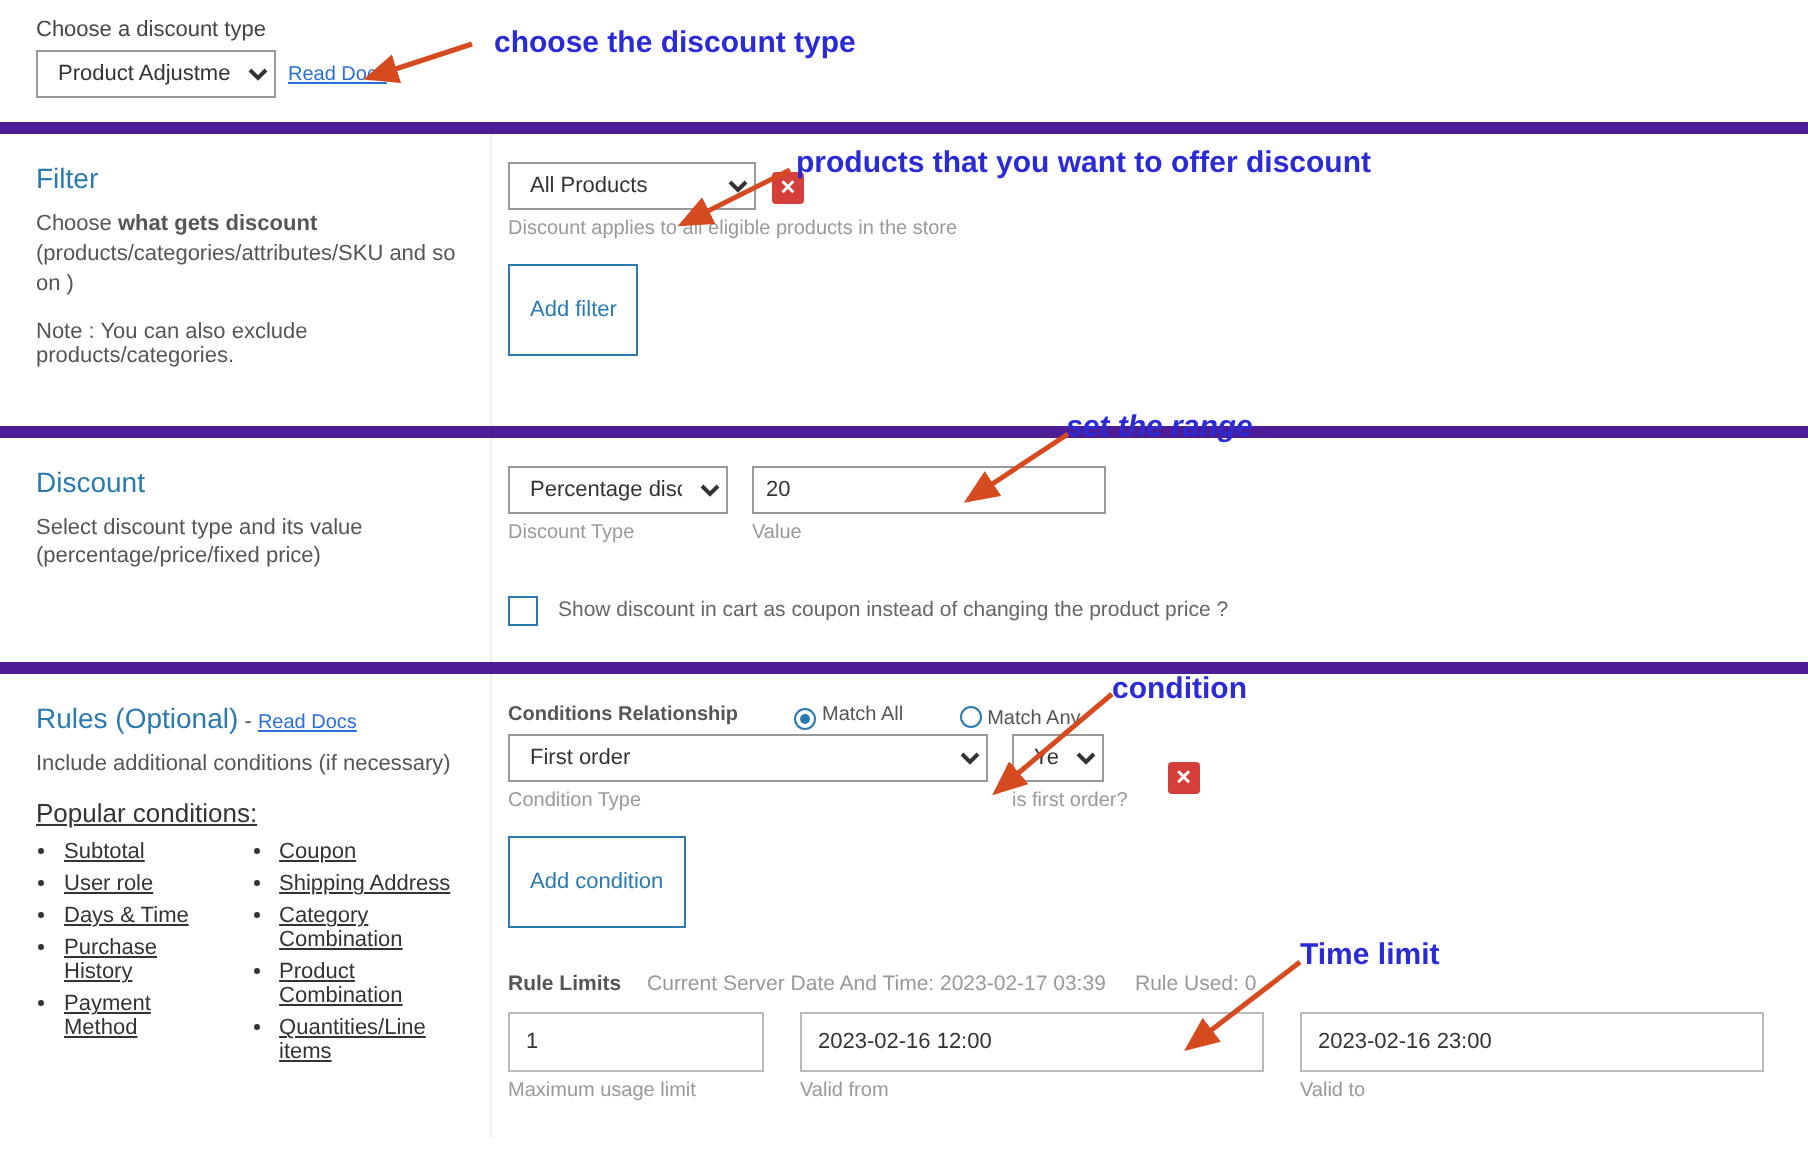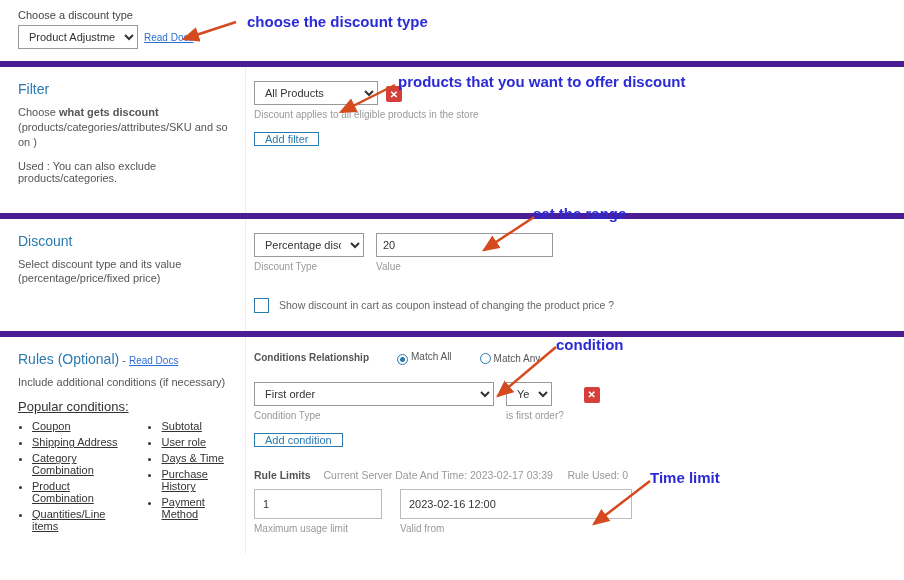--- a/index.html
+++ b/index.html
@@ -70,21 +70,21 @@
   }
   .helper {
     font-size: 10px;
     color: #999;
     margin-top: 4px;
   }
   .btn-outline {
     border: 1px solid #2a7ab0;
     color: #2a7ab0;
     background: #fff;
-    padding: 0 10px;
+    padding: 16px 10px;
     font-size: 11px;
     cursor: pointer;
     display: inline-block;
     margin-top: 12px;
   }
   .remove-btn {
     display: inline-flex;
     align-items: center;
     justify-content: center;
     width: 16px; height: 16px;
@@ -195,21 +195,21 @@
     <a class="read-docs">Read Docs</a>
   </div>
 </div>
 
 <div class="section">
   <div class="left">
     <div class="sec-title">Filter</div>
     <p class="sec-desc">
       <span>Choose </span><b>what gets discount</b><span> (products/categories/attributes/SKU and so on )</span>
     </p>
-    <p class="sec-note">Used : You can also exclude products/categories.</p>
+    <p class="sec-note">Note : You can also exclude products/categories.</p>
   </div>
   <div class="right">
     <div style="display:flex; align-items:center;">
       <select style="width:124px;">
         <option>All Products</option>
       </select>
       <span class="remove-btn">✕</span>
     </div>
     <div class="helper">Discount applies to all eligible products in the store</div>
     <button class="btn-outline">Add filter</button>
@@ -242,44 +242,44 @@
 </div>
 
 <div class="section">
   <div class="left">
     <div class="sec-title">
       <span>Rules (Optional)</span><span style="color:#555;font-size:11px;"> - </span><a class="read-docs" style="margin:0;">Read Docs</a>
     </div>
     <p class="sec-desc">Include additional conditions (if necessary)</p>
     <div class="pop-title">Popular conditions:</div>
     <div class="pop-cols">
+      <ul>
+        <li>Subtotal</li>
+        <li>User role</li>
+        <li>Days &amp; Time</li>
+        <li>Purchase History</li>
+        <li>Payment Method</li>
+      </ul>
       <ul>
         <li>Coupon</li>
         <li>Shipping Address</li>
         <li>Category Combination</li>
         <li>Product Combination</li>
         <li>Quantities/Line items</li>
       </ul>
-      <ul>
-        <li>Subtotal</li>
-        <li>User role</li>
-        <li>Days &amp; Time</li>
-        <li>Purchase History</li>
-        <li>Payment Method</li>
-      </ul>
     </div>
   </div>
   <div class="right">
     <div class="cond-bar">
       <b>Conditions Relationship</b>
       <span><span class="radio-dot on"></span><span>Match All</span></span>
       <span><span class="radio-dot"></span><span>Match Any</span></span>
     </div>
 
-    <div class="row" style="margin-top:18px;">
+    <div class="row" style="margin-top:2px;align-items:center;">
       <div class="col">
         <select style="width:240px;">
           <option>First order</option>
         </select>
         <div class="helper">Condition Type</div>
       </div>
       <div class="col">
         <select style="width:46px;">
           <option>Yes</option>
         </select>
@@ -298,41 +298,45 @@
     </div>
 
     <div class="limit-row">
       <div class="col">
         <input type="text" class="w-small" value="1" style="">
         <div class="helper">Maximum usage limit</div>
       </div>
       <div class="col">
         <input type="text" class="w-med" value="2023-02-16 12:00" style="">
         <div class="helper">Valid from</div>
+      </div>
+      <div class="col">
+        <input type="text" class="w-med" value="2023-02-16 23:00" style="">
+        <div class="helper">Valid to</div>
       </div>
     </div>
   </div>
 </div>
 
 <div class="anno" style="left:247px; top:13px;text-align:right;">choose the discount type</div>
 <svg class="arrow" style="left:178px; top:19px;" width="60" height="24">
   <defs>
       <marker id="ah1" markerWidth="8" markerHeight="8" refX="6" refY="3" orient="auto">
         <polygon points="0 0, 7 3, 0 6" fill="#d64a1f"></polygon>
       </marker>
     </defs>
   <line x1="58" y1="3" x2="6" y2="20" stroke="#d64a1f" stroke-width="2.5" marker-end="url(#ah1)"></line>
 </svg>
 
 <div class="anno" style="left:398px; top:73px;">products that you want to offer discount</div>
 <svg class="arrow" style="left:335px; top:82px;" width="64" height="34">
   <line x1="60" y1="3" x2="6" y2="30" stroke="#d64a1f" stroke-width="2.5" marker-end="url(#ah1)"></line>
 </svg>
 
-<div class="anno" style="left:533px; top:205px;">set the range</div>
+<div class="anno" style="left:533px; top:205px;font-style:italic;">set the range</div>
 <svg class="arrow" style="left:478px; top:214px;" width="60" height="40">
   <line x1="56" y1="3" x2="6" y2="36" stroke="#d64a1f" stroke-width="2.5" marker-end="url(#ah1)"></line>
 </svg>
 
 <div class="anno" style="left:556px; top:336px;">condition</div>
 <svg class="arrow" style="left:492px; top:344px;" width="68" height="56">
   <line x1="64" y1="3" x2="6" y2="52" stroke="#d64a1f" stroke-width="2.5" marker-end="url(#ah1)"></line>
 </svg>
 
 <div class="anno" style="left:650px; top:469px;">Time limit</div>

